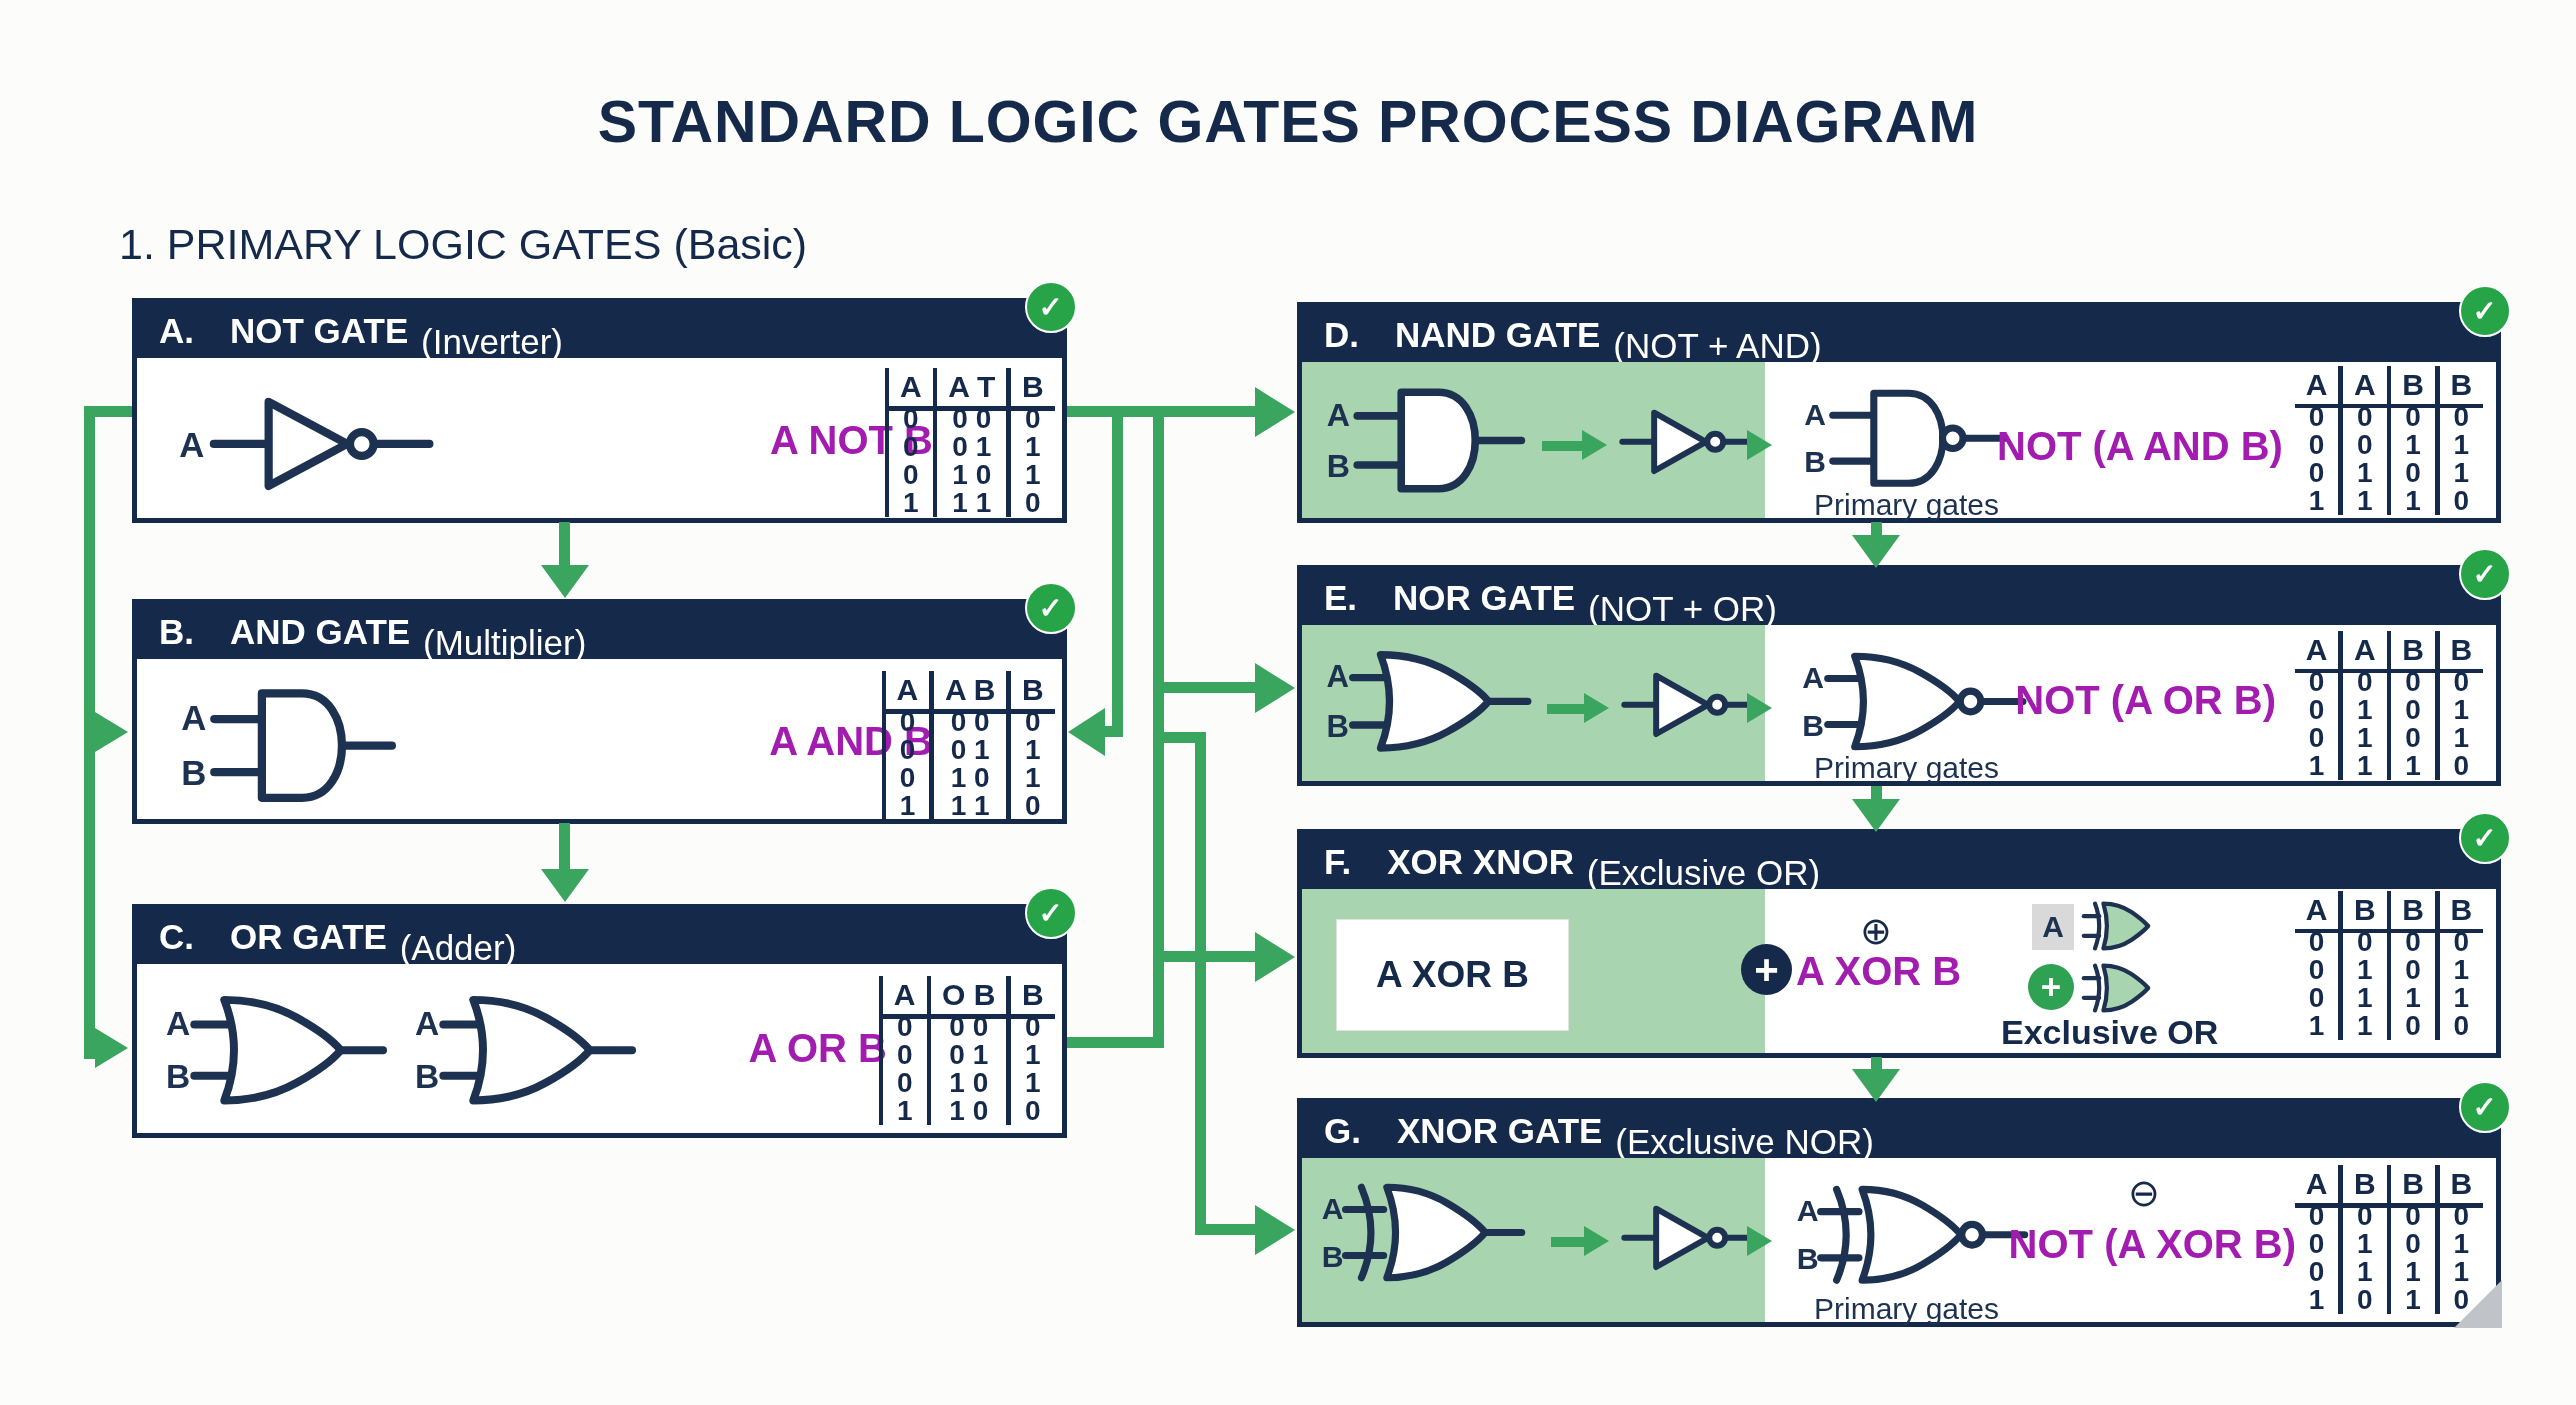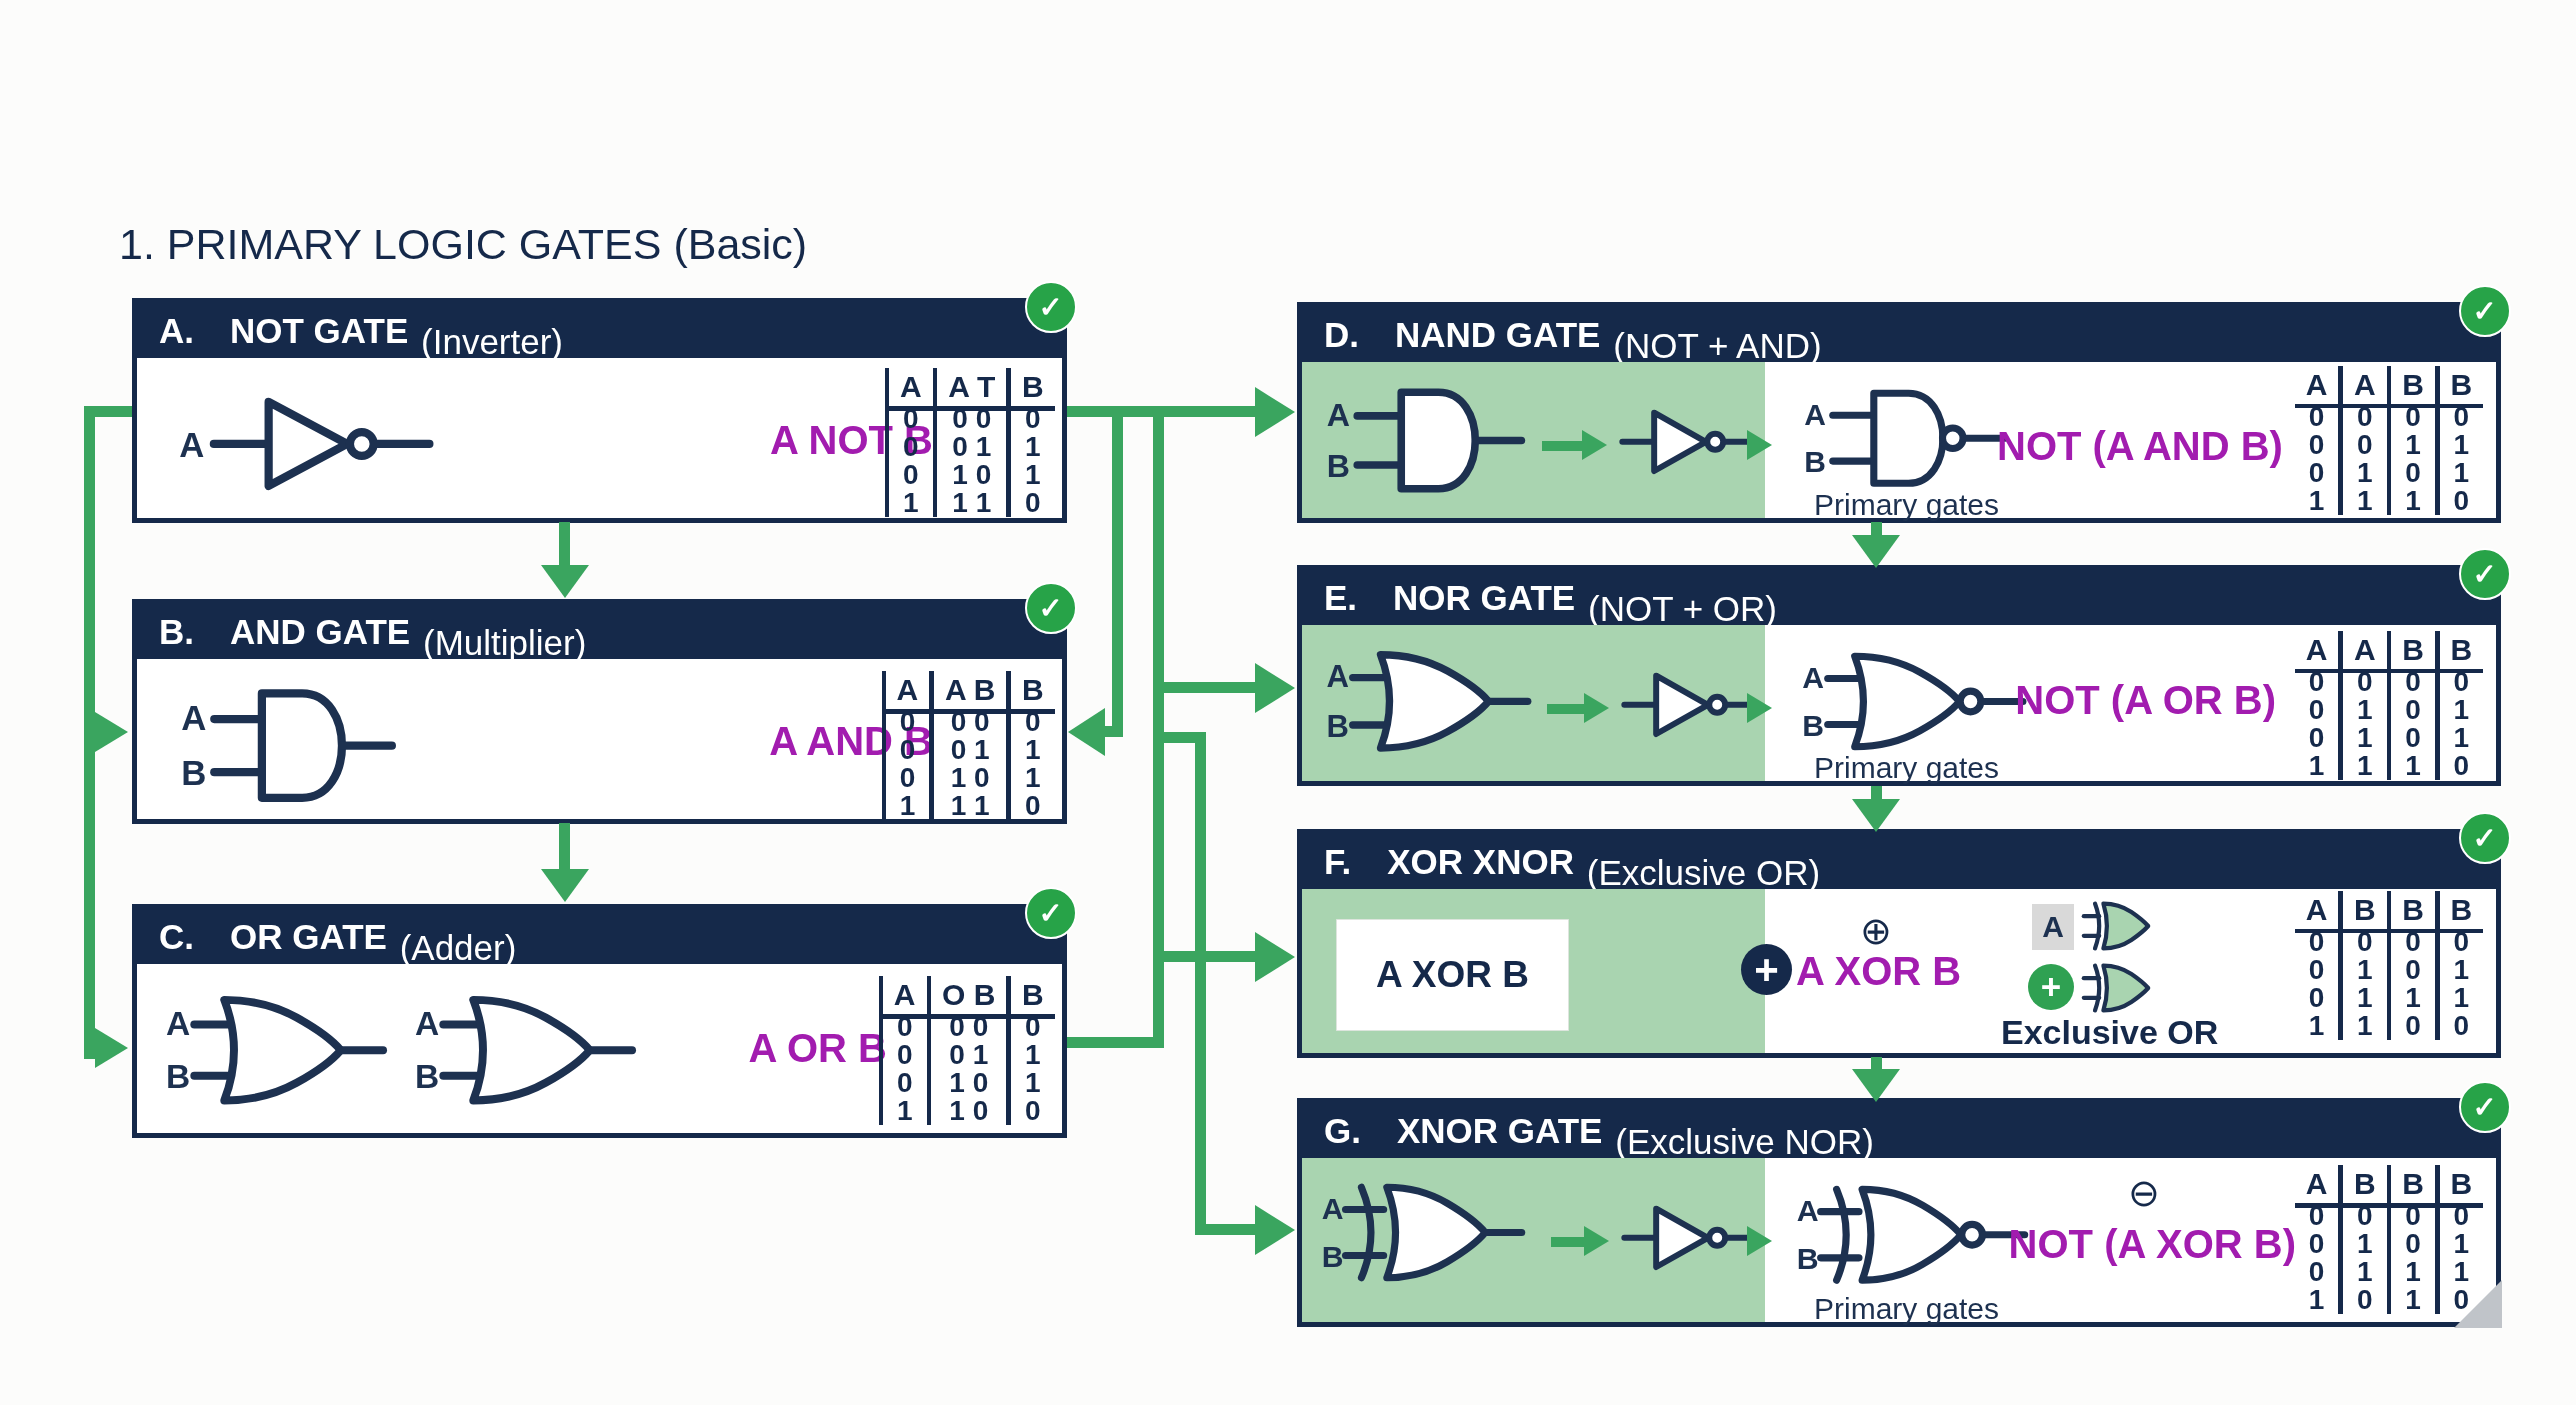--- a/index.html
+++ b/index.html
@@ -63,20 +63,21 @@
            justify-content:center;font-size:30px;font-weight:700;}
   .boldcap{position:absolute;font-size:34px;font-weight:800;color:#15294a;text-align:center;white-space:nowrap;}
   .fold{position:absolute;right:-5.5px;bottom:-5.5px;width:0;height:0;
         border-left:48px solid transparent;border-bottom:48px solid #c0c4c9;}
 </style>
 </head>
 <body>
 
 <div class="page">
 
+  <div class="title2">STANDARD LOGIC GATES PROCESS DIAGRAM</div>
 
   <div class="sechead" style="left:119px;top:220px;">
     <span class="b">1. PRIMARY LOGIC GATES</span><span class="q"> (Basic)</span>
   </div>
 
   <div class="panel" style="left:132px;top:298px;width:935px;height:225px;">
     <div class="phead">
       <span class="pletter">A.</span>
       <span class="pname">NOT GATE</span>
       <span class="psub">(Inverter)</span>

